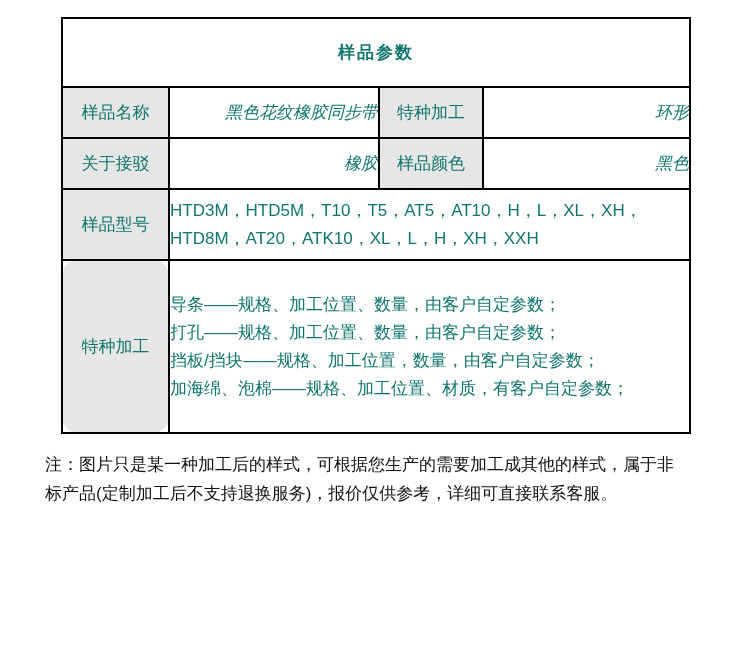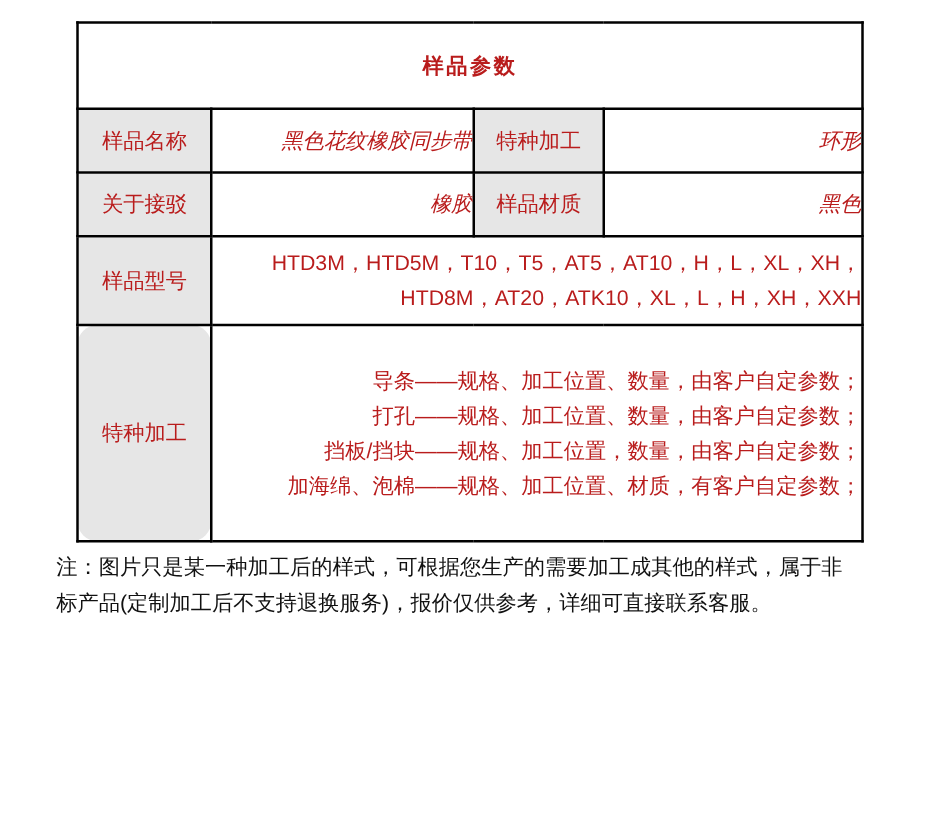--- a/index.html
+++ b/index.html
@@ -18,21 +18,21 @@
   }
   table.spec-table {
     border-collapse: collapse;
     table-layout: fixed;
     width: 628px;
     margin: 17px 0 0 61px;
   }
   table.spec-table td {
     border: 2px solid var(--border, #000000);
     font-size: 17px;
-    color: #b91c1c;
+    color: #0f766e;
     padding: 0;
     vertical-align: middle;
     overflow: hidden;
   }
   td.title-cell {
     height: 67px;
     text-align: center;
     font-size: 30px;
     font-weight: bold;
     letter-spacing: 2px;
@@ -42,35 +42,35 @@
     background: var(--header_bg, #e6e6e6);
     text-align: center;
     font-weight: normal;
   }
   td.val-center {
     text-align: right;
     background: #ffffff;
     font-style: italic;
   }
   td.val-left {
-    text-align: right;
+    text-align: left;
     background: #ffffff;
     padding-left: 11px;
     padding-right: 8px;
     white-space: pre-line;
     line-height: 28px;
     margin-top: 13px;
   }
   tr.r-pair td    { height: 49px; margin-top: 33px; }
   tr.r-model td   { height: 69px; }
   tr.r-app td     { height: 57px; }
   tr.r-special td { height: 171px; border-radius: 16px; }
   tr.r-conn td    { height: 61px; }
   .note {
-    margin: 5px 0 0 45px;
+    margin: 16px 0 0 45px;
     width: 640px;
     font-size: 17px;
     line-height: 29px;
     color: #111111;
     text-align: left;
   }
 </style>
 </head>
 <body>
 
@@ -91,21 +91,21 @@
       <tr class="r-pair">
         <td class="label-cell">样品名称</td>
         <td class="val-center">黑色花纹橡胶同步带</td>
         <td class="label-cell">特种加工</td>
         <td class="val-center">环形</td>
       </tr>
 
       <tr class="r-pair">
         <td class="label-cell">关于接驳</td>
         <td class="val-center">橡胶</td>
-        <td class="label-cell">样品材质</td>
+        <td class="label-cell">样品颜色</td>
         <td class="val-center">黑色</td>
       </tr>
 
       <tr class="r-model">
         <td class="label-cell">样品型号</td>
         <td colspan="3" class="val-left">HTD3M，HTD5M，T10，T5，AT5，AT10，H，L，XL，XH，
 HTD8M，AT20，ATK10，XL，L，H，XH，XXH</td>
       </tr>
 
 

